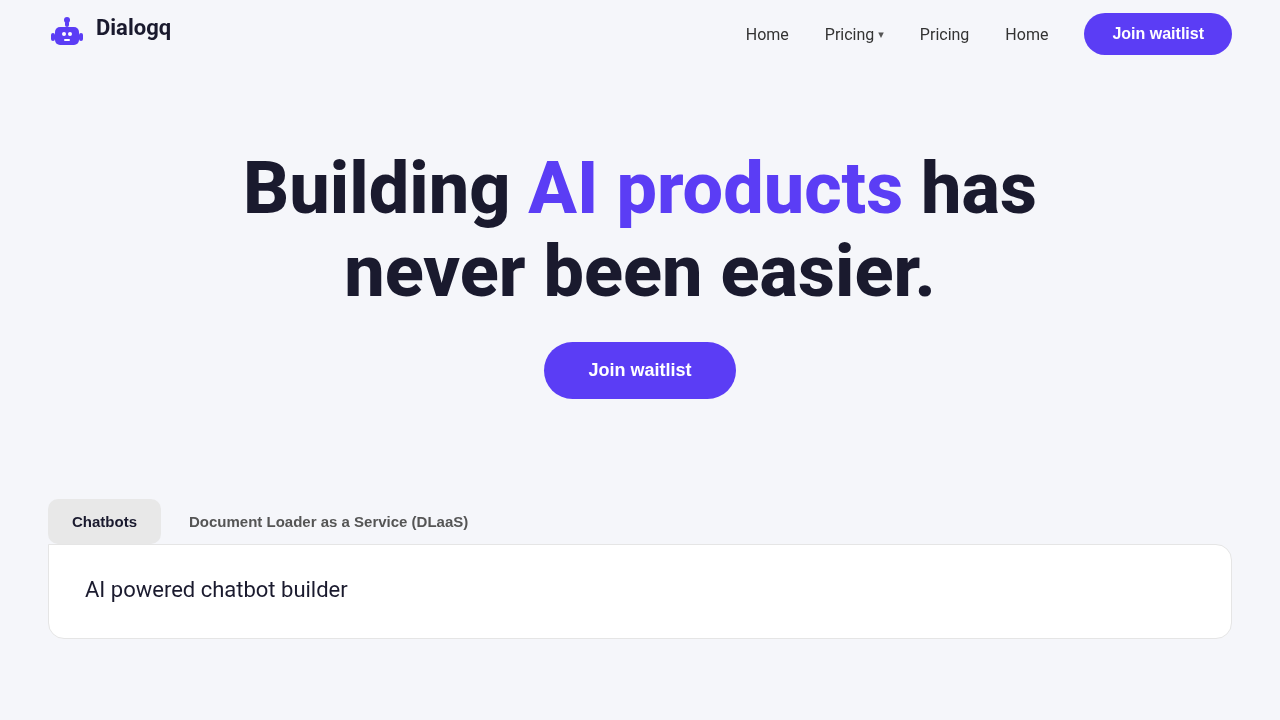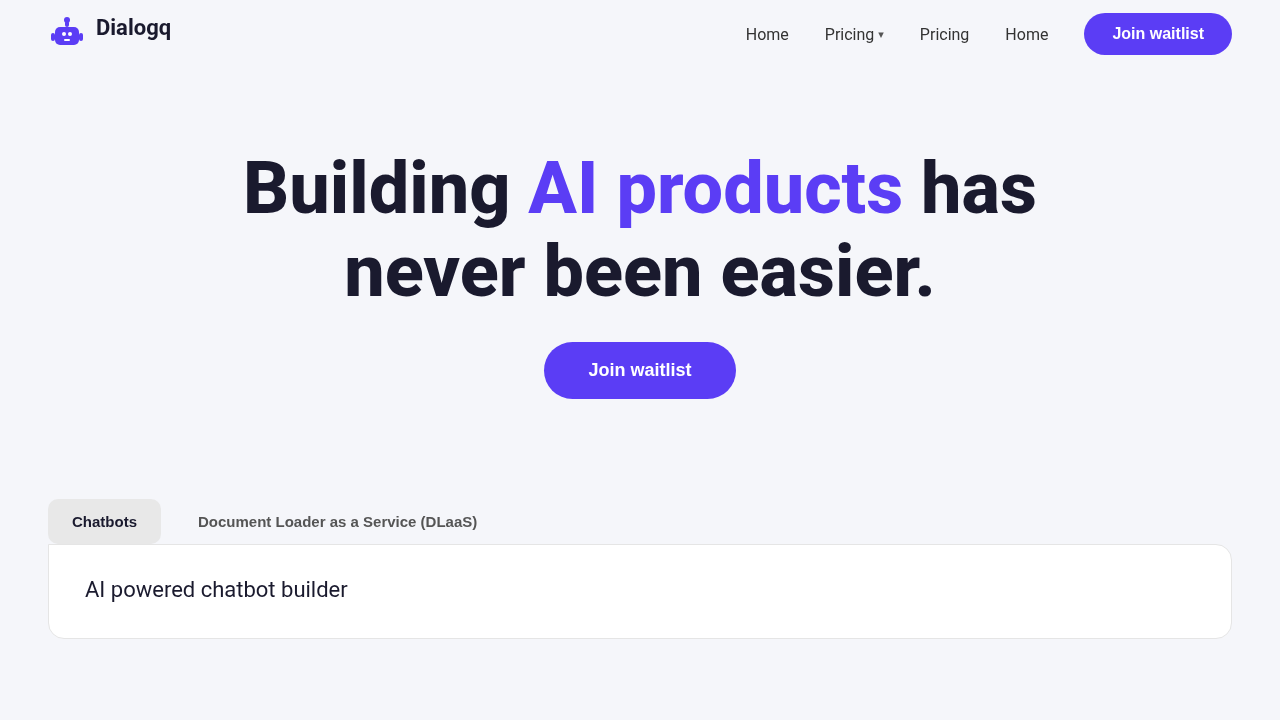--- a/index.html
+++ b/index.html
@@ -118,21 +118,21 @@
     }
 
     
     .tabs-section {
       padding: 40px 48px 0;
     }
 
     .tabs-bar {
       display: flex;
       align-items: center;
-      gap: 13px;
+      gap: 4px;
       margin-bottom: 0;
     }
 
     .tab {
       padding: 14px 24px;
       font-size: 15px;
       font-weight: 700;
       color: #555;
       cursor: pointer;
       border-radius: 10px;

